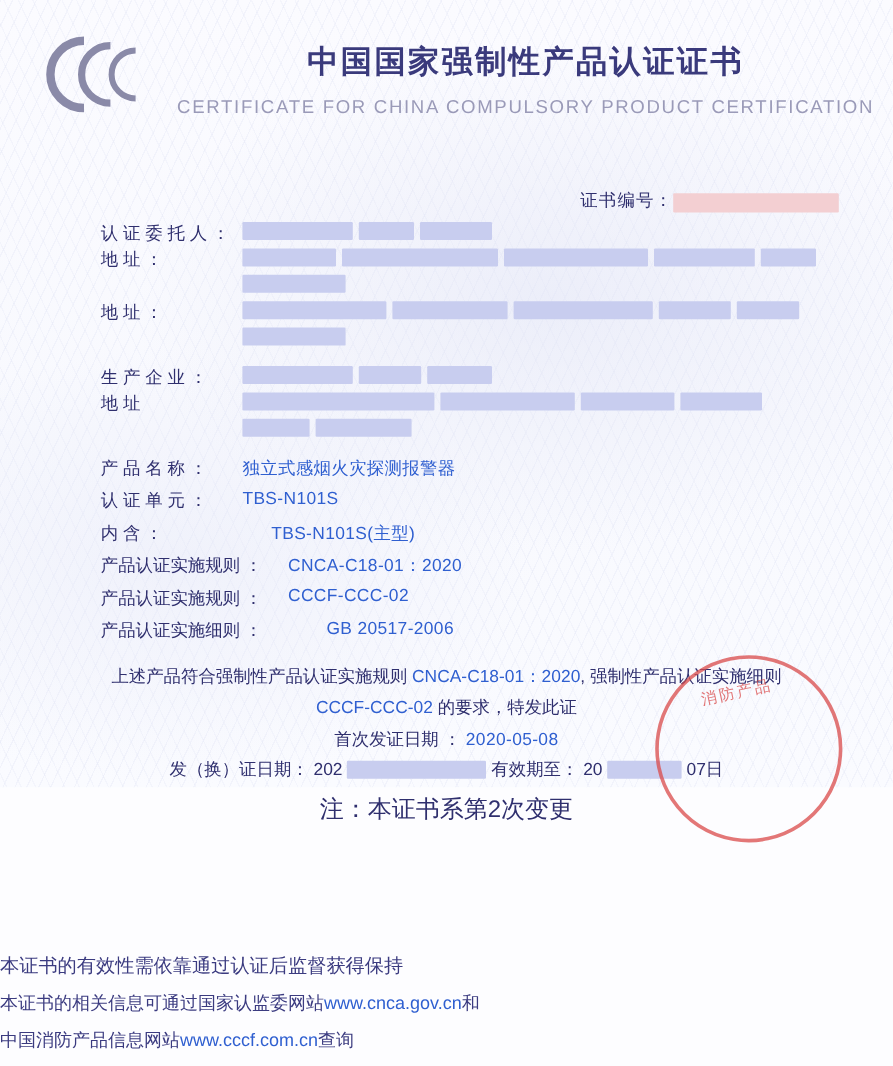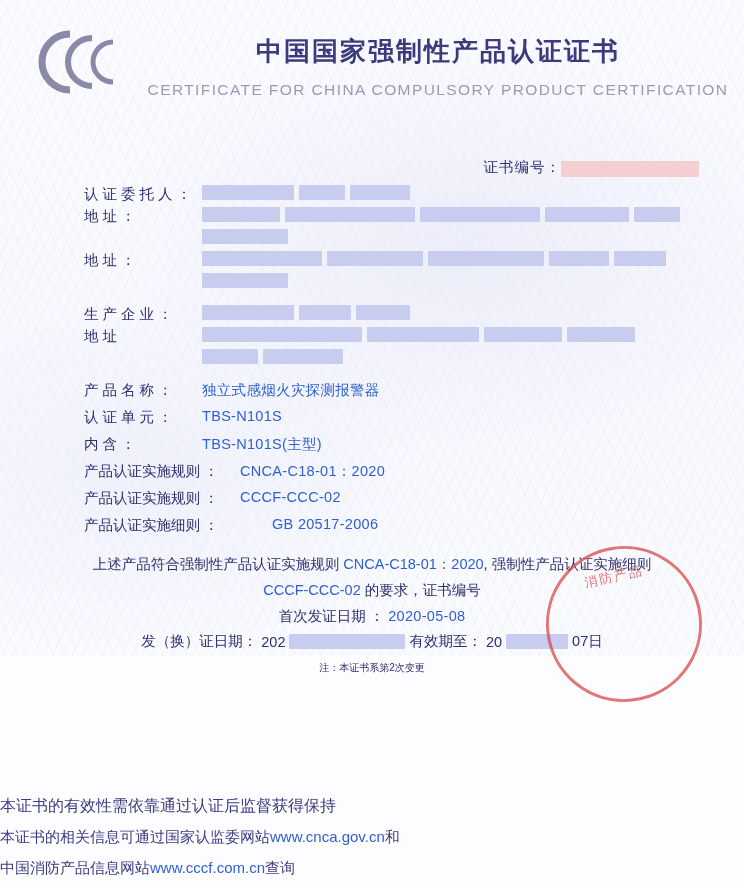--- a/index.html
+++ b/index.html
@@ -137,21 +137,21 @@
     display: flex;
     justify-content: center;
     align-items: center;
     gap: 4px;
     font-size: 14.5px;
     color: #2f2f6e;
   }
   .note-row {
     margin-top: 10px;
     text-align: center;
-    font-size: 10px;
+    font-size: 20px;
     color: #2f2f6e;
   }
 
   
   .footer {
     position: absolute;
     left: 0; right: 0;
     top: 790px;
     line-height: 31px;
     font-size: 16px;
@@ -276,21 +276,21 @@
     <div class="row gap-top">
       <div class="lbl">产 品 名 称 ：</div>
       <div class="val">独立式感烟火灾探测报警器</div>
     </div>
 
     <div class="row" style="margin-top:6px;">
       <div class="lbl">认 证 单 元 ：</div>
       <div class="val">TBS-N101S</div>
     </div>
 
-    <div class="row" style="margin-top:6px;">
+    <div class="row" style="margin-top:6px;gap:24px;">
       <div class="lbl">内        含 ：</div>
       <div class="val">TBS-N101S(主型)</div>
     </div>
 
     <div class="row" style="margin-top:6px;padding-left:84px;">
       <div class="lbl" style="width:156px;flex:0 0 156px;">产品认证实施规则 ：</div>
       <div class="val">CNCA-C18-01：2020</div>
     </div>
 
     <div class="row" style="margin-top:6px;padding-left:84px;">
@@ -301,21 +301,21 @@
     <div class="row" style="margin-top:6px;padding-left:84px;">
       <div class="lbl" style="width:188px;flex:0 0 188px;">产品认证实施细则 ：</div>
       <div class="val">GB 20517-2006</div>
     </div>
 
     <div class="statement">
       <span>上述产品符合强制性产品认证实施规则</span>
       <span class="blue">CNCA-C18-01：2020</span><span>, 强制性产品认证实施细则</span>
       <div>
         <span class="blue">CCCF-CCC-02</span>
-        <span>的要求，证书编号</span>
+        <span>的要求，特发此证</span>
       </div>
     </div>
 
     <div class="issue-row">
       <span>首次发证日期 ：</span>
       <span class="val" style="color:#2f5fd0;">2020-05-08</span>
     </div>
 
     <div class="dates-row">
       <span>发（换）证日期：</span>

